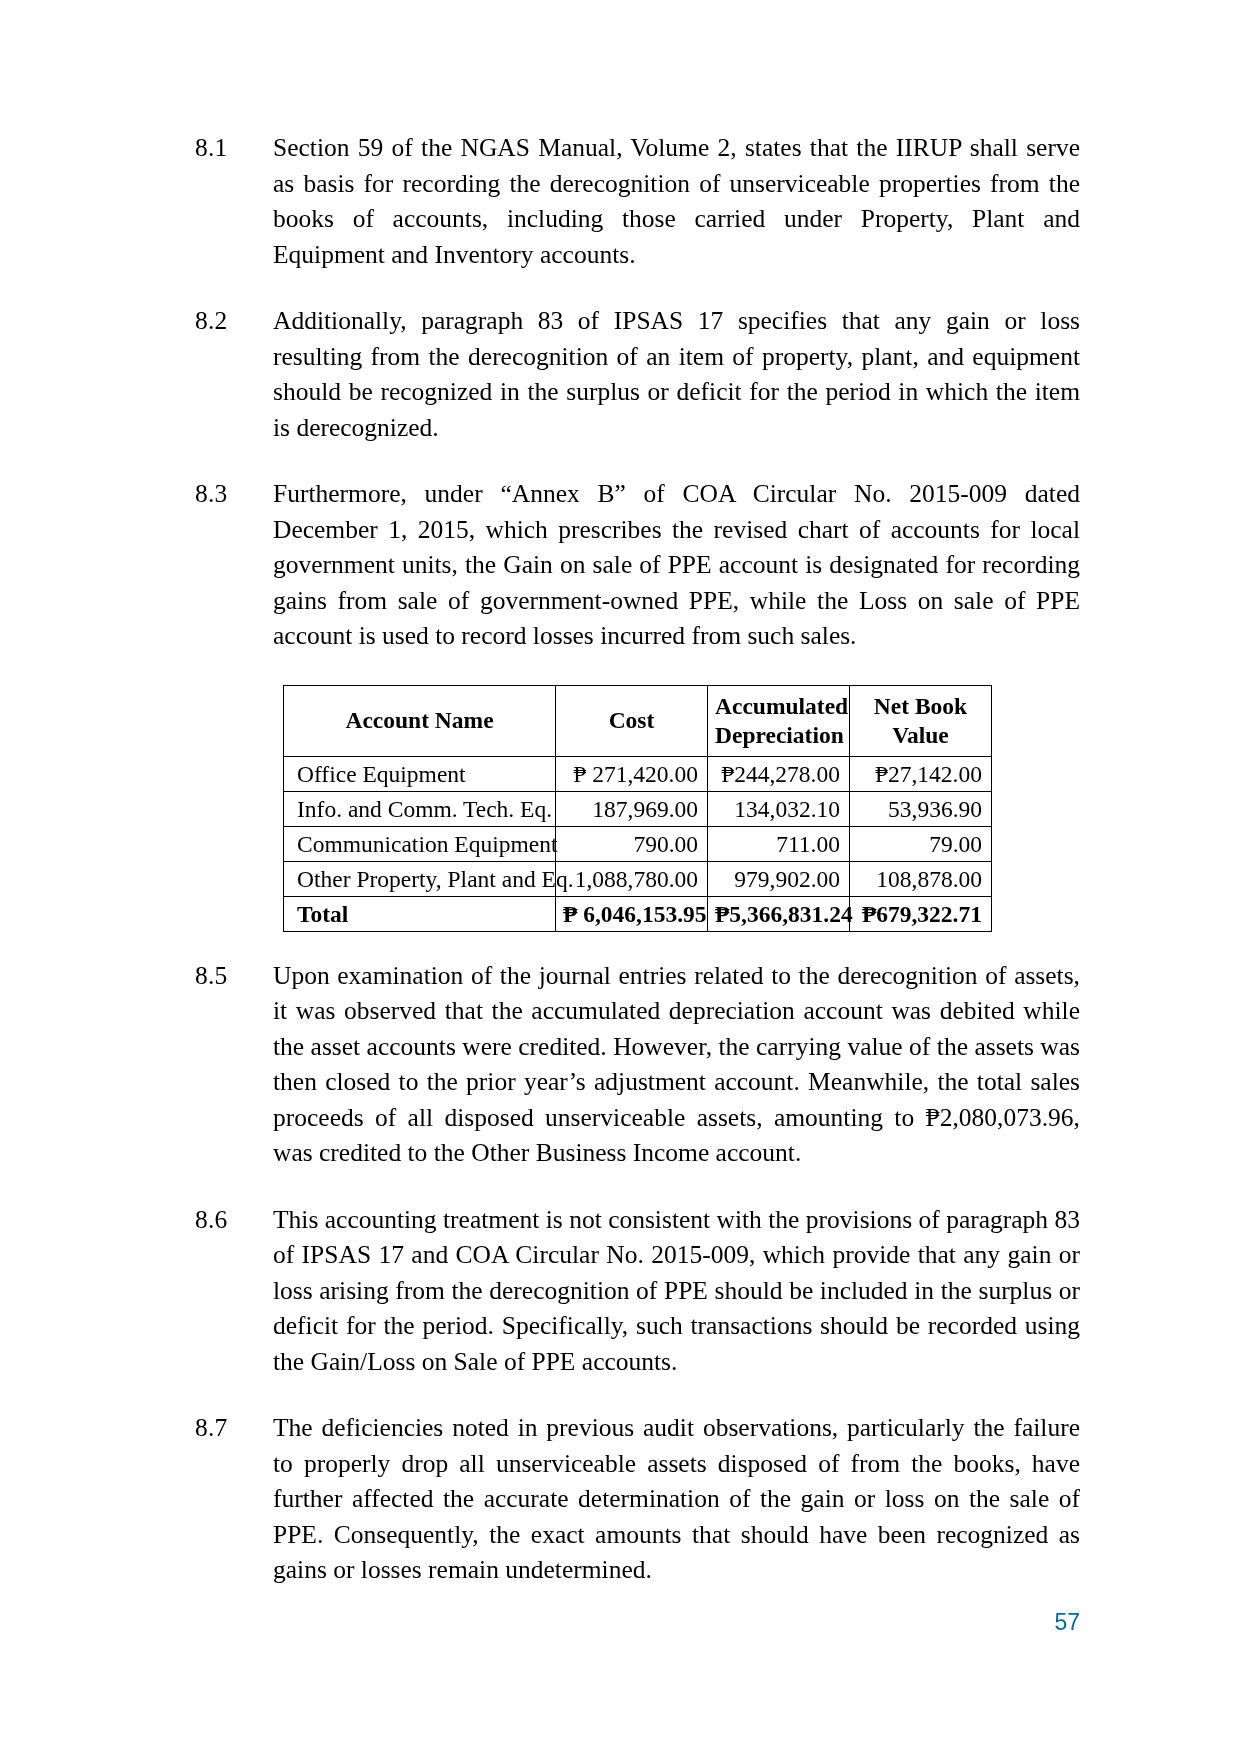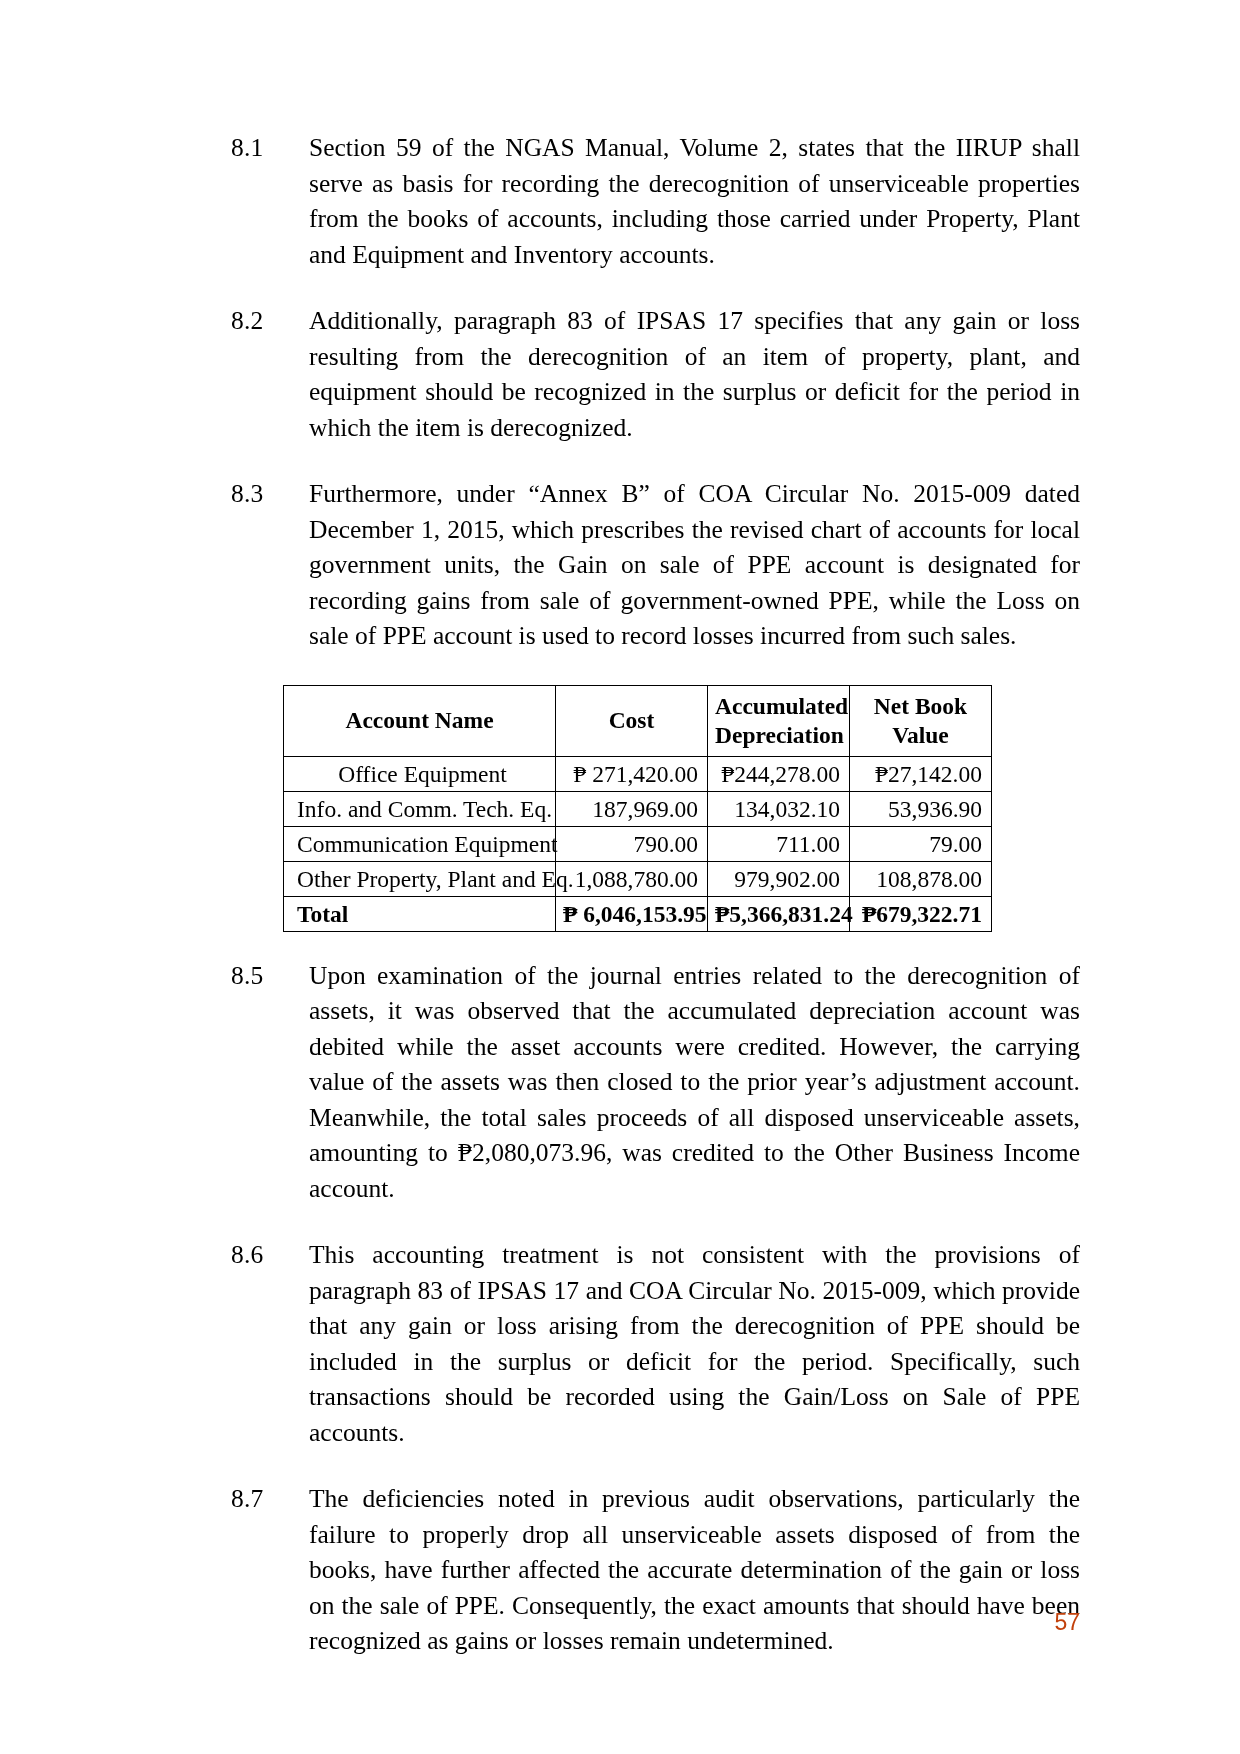--- a/index.html
+++ b/index.html
@@ -23,21 +23,20 @@
     height: 1754px;
     box-sizing: border-box;
     padding: 130px 160px 60px 195px;
   }
 
   
   .para {
     display: flex;
     align-items: flex-start;
     margin-bottom: 31px;
-    margin-left: 36px;
   }
   .para-num {
     flex: 0 0 78px;
     font-size: 25.5px;
     line-height: 35.5px;
     letter-spacing: 0.2px;
   }
   .para-body {
     flex: 1 1 auto;
     font-size: 25.5px;
@@ -67,21 +66,21 @@
     vertical-align: middle;
   }
   table.ppe thead th {
     text-align: center;
     font-weight: bold;
     padding-top: 6px;
     padding-bottom: 6px;
     line-height: 29px;
   }
   table.ppe td.name {
-    text-align: center;
+    text-align: left;
     padding-left: 13px;
     white-space: nowrap;
   }
   table.ppe td.num {
     text-align: right;
     padding-right: 9px;
     white-space: nowrap;
   }
   table.ppe tr.total td {
     font-weight: bold;
@@ -97,21 +96,21 @@
   col.c-nbv   { width: 142px; }
 
   
   .page-number {
     position: absolute;
     right: 160px;
     bottom: 120px;
     font-family: "Liberation Sans", "DejaVu Sans", sans-serif;
     font-size: 23px;
     line-height: 23px;
-    color: #c2410c;
+    color: #0369a1;
   }
 </style>
 </head>
 <body>
 
 <div class="page">
 
   <div class="para">
     <div class="para-num">8.1</div>
     <div class="para-body">Section 59 of the NGAS Manual, Volume 2, states that the IIRUP shall serve as basis for recording the derecognition of unserviceable properties from the books of accounts, including those carried under Property, Plant and Equipment and Inventory accounts.</div>

